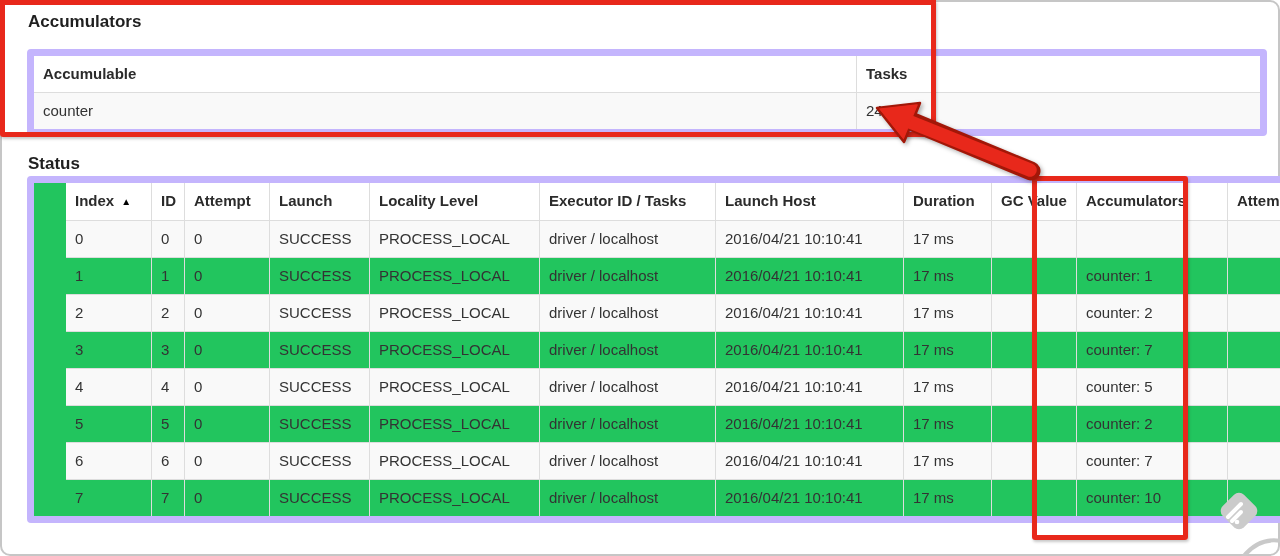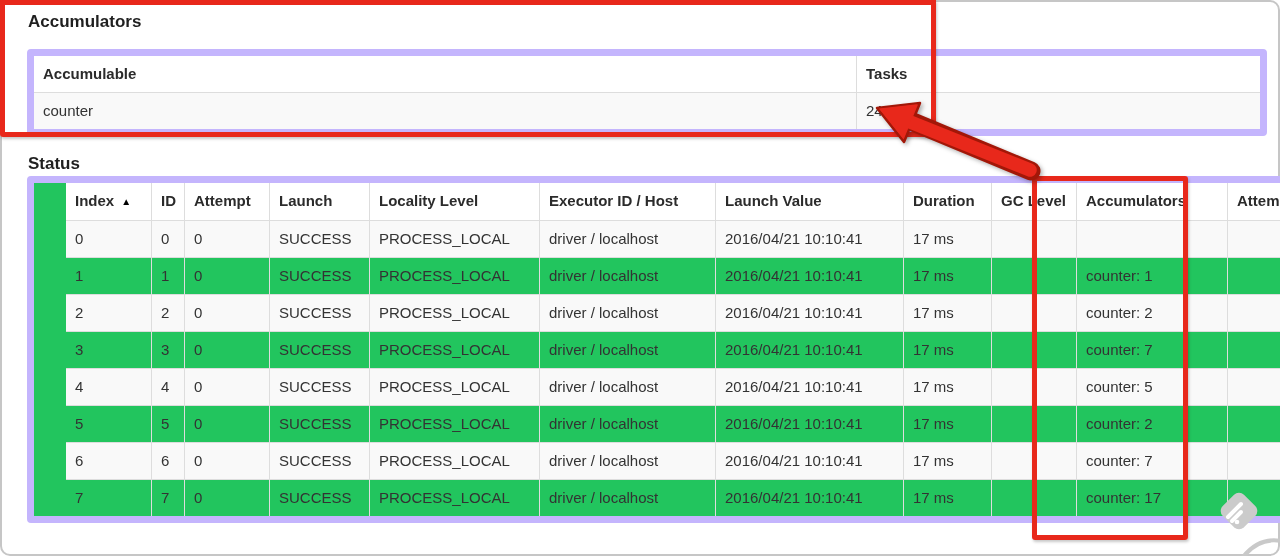--- a/index.html
+++ b/index.html
@@ -105,24 +105,24 @@
       <col style="width:151px">
         <col style="width:65px">
     </colgroup>
     <thead>
         <tr>
           <th>Index<span class="sort-icon">▲</span></th>
           <th>ID</th>
           <th>Attempt</th>
           <th>Launch</th>
           <th>Locality Level</th>
-          <th>Executor ID / Host</th>
-          <th>Launch Value</th>
+          <th>Executor ID / Tasks</th>
+          <th>Launch Host</th>
           <th>Duration</th>
-          <th>GC Level</th>
+          <th>GC Value</th>
           <th>Accumulators</th>
           <th>Attempt</th>
         </tr>
       </thead>
     <tbody>
         <tr>
           <td>0</td>
           <td>0</td>
           <td>0</td>
           <td>SUCCESS</td>
@@ -215,21 +215,21 @@
         <tr>
           <td>7</td>
           <td>7</td>
           <td>0</td>
           <td>SUCCESS</td>
           <td>PROCESS_LOCAL</td>
           <td>driver / localhost</td>
           <td>2016/04/21 10:10:41</td>
           <td>17 ms</td>
           <td></td>
-          <td>counter: 17</td>
+          <td>counter: 10</td>
           <td></td>
         </tr>
       </tbody>
   </table>
 
   <div class="redbox" id="box-summary"></div>
   <div class="redbox" id="box-column"></div>
 
   <svg class="overlay" width="1280" height="556" viewBox="0 0 1280 556">
     <g class="arrow-group">

